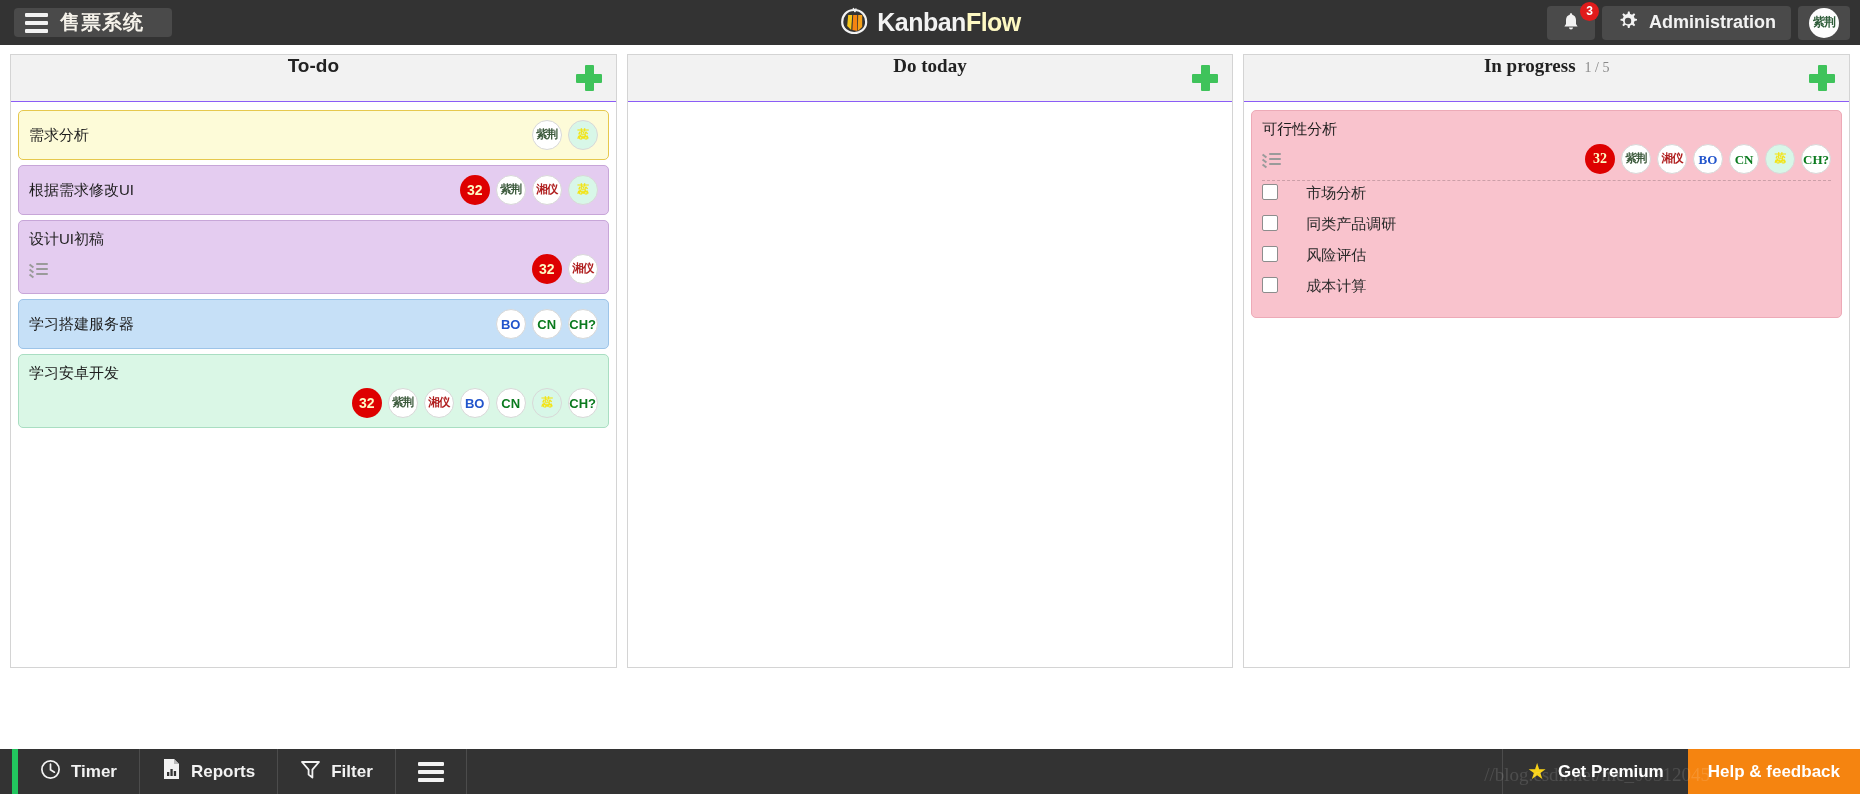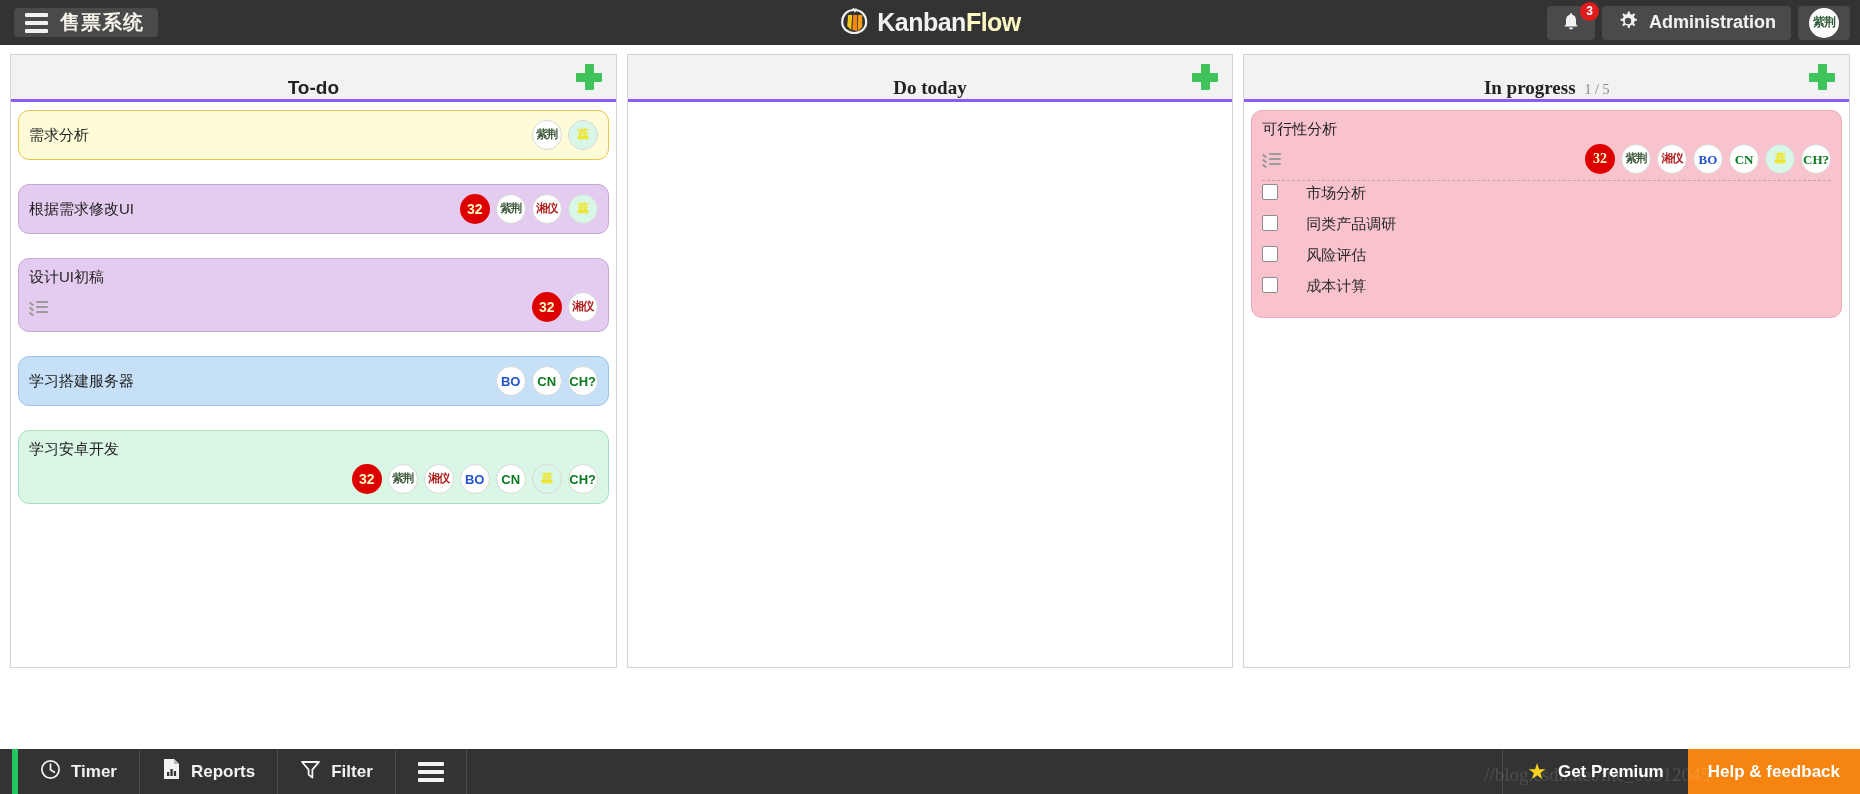--- a/index.html
+++ b/index.html
@@ -10,21 +10,21 @@
   }
 
   
   #topbar {
     height: 45px; background: #333333;
     display: flex; align-items: center; position: relative;
   }
   .board-btn {
     display: flex; align-items: center; gap: 12px;
     background: #4a4a4a; border-radius: 4px;
-    height: 29px; margin-left: 14px; padding: 0 14px 0 11px;
+    height: 29px; margin-left: 14px; padding: 0 28px 0 11px;
     cursor: pointer;
   }
   .hamburger { display: flex; flex-direction: column; justify-content: center; gap: 4px; width: 23px; }
   .hamburger i { display: block; height: 4px; background: #f2f2f2; border-radius: 1px; }
   .board-title { color: #f5f2ea; font-size: 20px; font-weight: bold; letter-spacing: 1px; }
 
   #logo {
     position: absolute; left: 50%; transform: translateX(-50%);
     display: flex; align-items: center; gap: 8px;
   }
@@ -61,43 +61,43 @@
     background: #ffffff; padding: 9px 10px 0 10px;
     align-items: flex-start;
   }
   .column {
     flex: 1 1 0; height: 614px;
     border: 1px solid #d4d4d4; background: #ffffff;
     display: flex; flex-direction: column; min-width: 0;
   }
   .column + .column { margin-left: 10px; font-family: Liberation Serif, serif; }
   .col-header {
-    height: 47px; background: #f2f2f2; border-bottom: 3px solid #8b5cf6;
-    display: flex; align-items: flex-end; position: relative; flex: 0 0 47px;
+    height: 47px; background: #f2f2f2; border-bottom: 1px solid #8b5cf6;
+    display: flex; align-items: flex-start; position: relative; flex: 0 0 47px;
   }
   .col-title-wrap {
     flex: 1; display: flex; align-items: baseline; justify-content: center; gap: 9px;
   }
   .col-title { font-size: 19px; font-weight: bold; color: #222; }
   .col-count { font-size: 14px; color: #888; }
   .plus-btn {
     position: absolute; right: 14px; top: 50%; transform: translateY(-50%);
     width: 26px; height: 26px; cursor: pointer;
   }
   .plus-btn:before, .plus-btn:after {
     content: ""; position: absolute; background: #3fc35b; border-radius: 1px;
   }
   .plus-btn:before { left: 0; top: 9px; width: 26px; height: 9px; }
   .plus-btn:after { top: 0; left: 9px; height: 26px; width: 9px; }
   .col-body { flex: 1; padding: 8px 7px; overflow: hidden; }
 
   
   .card {
-    border-radius: 11px; border: 1px solid rgba(0,0,0,.12);
-    padding: 8px 10px 9px 10px; margin-bottom: 24px;
+    border-radius: 5px; border: 1px solid rgba(0,0,0,.12);
+    padding: 8px 10px 9px 10px; margin-bottom: 5px;
     position: relative; cursor: pointer;
   }
   .card-title { font-size: 15px; color: #1d1d1d; line-height: 20px; }
   .card-row {
     display: flex; align-items: center; gap: 6px;
     margin-top: 5px; min-height: 30px;
   }
   .card-row.inline { margin-top: 0; }
   .spacer { flex: 1; }
 

